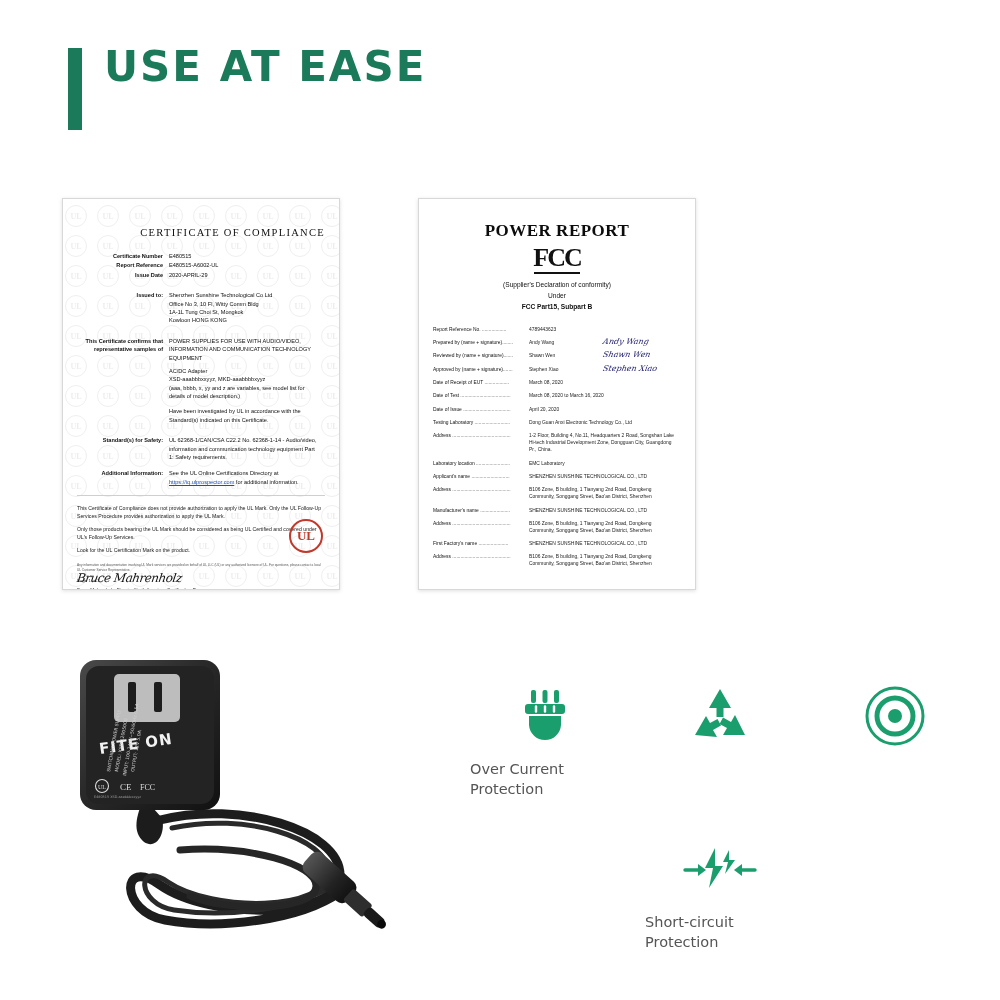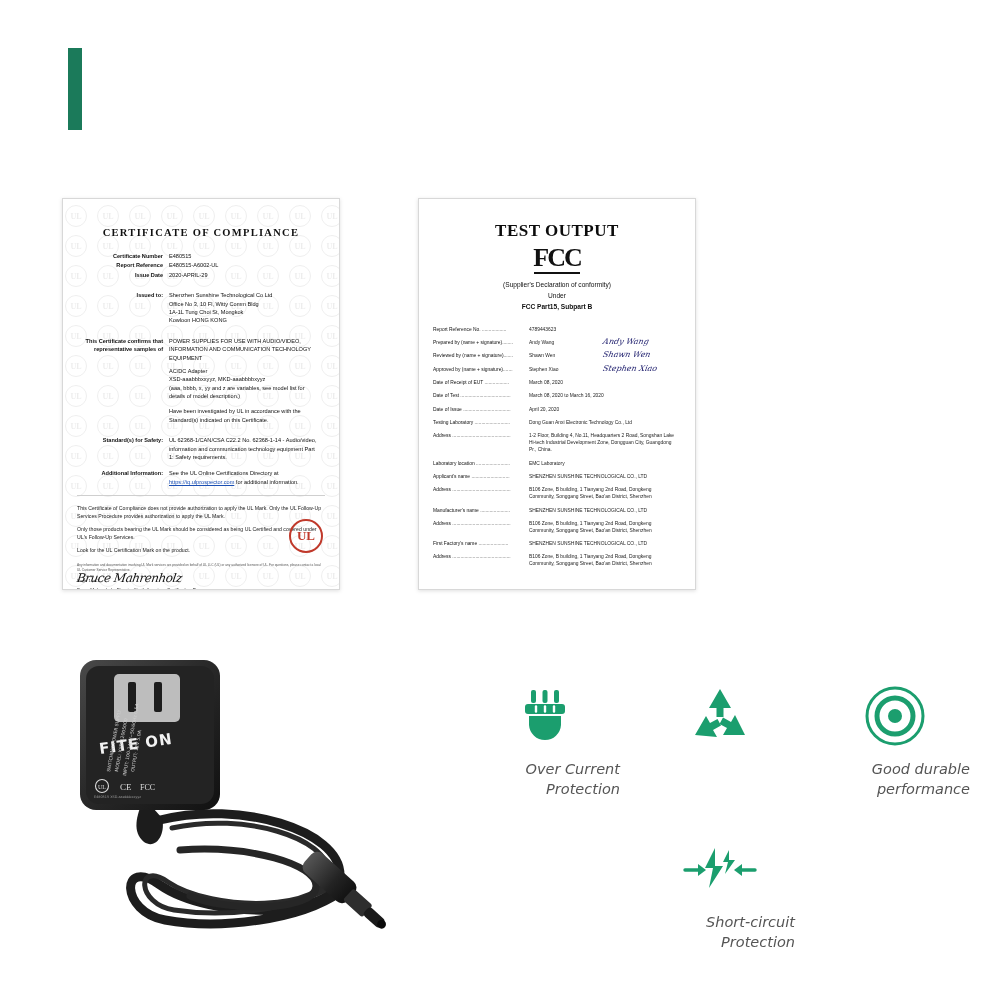--- a/index.html
+++ b/index.html
@@ -85,24 +85,24 @@
     font-weight: bold;
     display: flex;
     align-items: center;
     justify-content: center;
     font-family: "Liberation Serif", serif;
   }
 
   .doc-inner { position: relative; z-index: 2; }
 
   .cert-title {
-    text-align: center;
+    text-align: right;
     font-size: 10.5px;
     letter-spacing: 1.3px;
-    font-weight: bold;
+    font-weight: normal;
     color: #111;
     margin-top: 16px;
     margin-bottom: 14px;
     font-family: "Liberation Serif", serif;
   }
 
   .kv {
     display: flex;
     font-size: 5.6px;
     line-height: 1.5;
@@ -275,22 +275,21 @@
     top: 680px;
     width: 500px;
   }
   .frow {
     display: flex;
   }
   .frow.row1 { justify-content: space-between; }
   .frow.row2 { justify-content: center; gap: 74px; margin-top: 34px; }
   .feature {
     width: 150px;
-    text-align: right;
-    font-style: italic;
+    text-align: left;
   }
   .feature .ficon {
     height: 72px;
     display: flex;
     align-items: center;
     justify-content: center;
   }
   .feature .flabel {
     font-size: 14.5px;
     color: #555555;
@@ -298,20 +297,21 @@
     margin-top: 8px;
     font-family: "DejaVu Sans", sans-serif;
   }
 </style>
 </head>
 <body>
 
 <div class="header">
   <div class="header-bar"></div>
   <div class="header-lines">
+    <div class="header-line">USE AT EASE</div>
   </div>
 </div>
 
 <div class="doc doc-ul">
   <div class="watermark" id="wm">
       <div class="wm-cell" style="left: 2px; top: 6px;">UL</div>
       <div class="wm-cell" style="left: 34px; top: 6px;">UL</div>
       <div class="wm-cell" style="left: 66px; top: 6px;">UL</div>
       <div class="wm-cell" style="left: 98px; top: 6px;">UL</div>
       <div class="wm-cell" style="left: 130px; top: 6px;">UL</div>
@@ -510,21 +510,21 @@
     </div>
   </div>
 
   <div class="ul-mark">UL</div>
   <div class="doc-footnote">Any information and documentation involving UL Mark services are provided on behalf of UL LLC (UL) or any authorized licensee of UL. For questions, please contact a local UL Customer Service Representative.</div>
   <div class="page-no">Page 1 of 1</div>
 </div>
 
 <div class="doc doc-fcc">
   <div class="doc-inner">
-    <div class="tr-title">TEST OUTPUT</div>
+    <div class="tr-title">POWER REPORT</div>
     <div class="fcc-logo">
       <span>FCC</span>
       <span class="bar"></span>
     </div>
     <div class="tr-sub">
       <div class="thin">(Supplier's Declaration of conformity)</div>
       <div class="thin">Under</div>
       <div>FCC Part15, Subpart B</div>
     </div>
 
@@ -712,22 +712,20 @@
     </div>
 
     <div class="feature">
       <div class="ficon">
         <svg width="62" height="62" viewBox="0 0 62 62">
           <circle cx="31" cy="31" r="28" fill="none" stroke="#1b9e6e" stroke-width="3"></circle>
           <circle cx="31" cy="31" r="18" fill="none" stroke="#1b9e6e" stroke-width="5"></circle>
           <circle cx="31" cy="31" r="7" fill="#1b9e6e"></circle>
         </svg>
       </div>
-      <div class="flabel" style="white-space: pre-line;">Good durable
-performance</div>
     </div>
 
   </div>
 
   <div class="frow row2">
 
     <div class="feature">
       <div class="ficon">
         <svg width="74" height="46" viewBox="0 0 74 46">
           <g fill="#1b9e6e">

